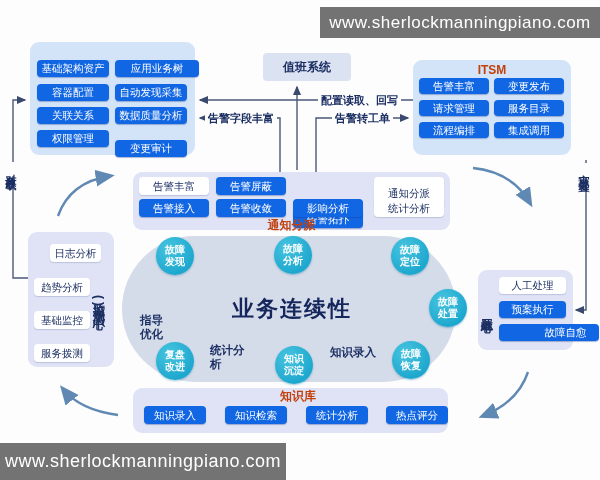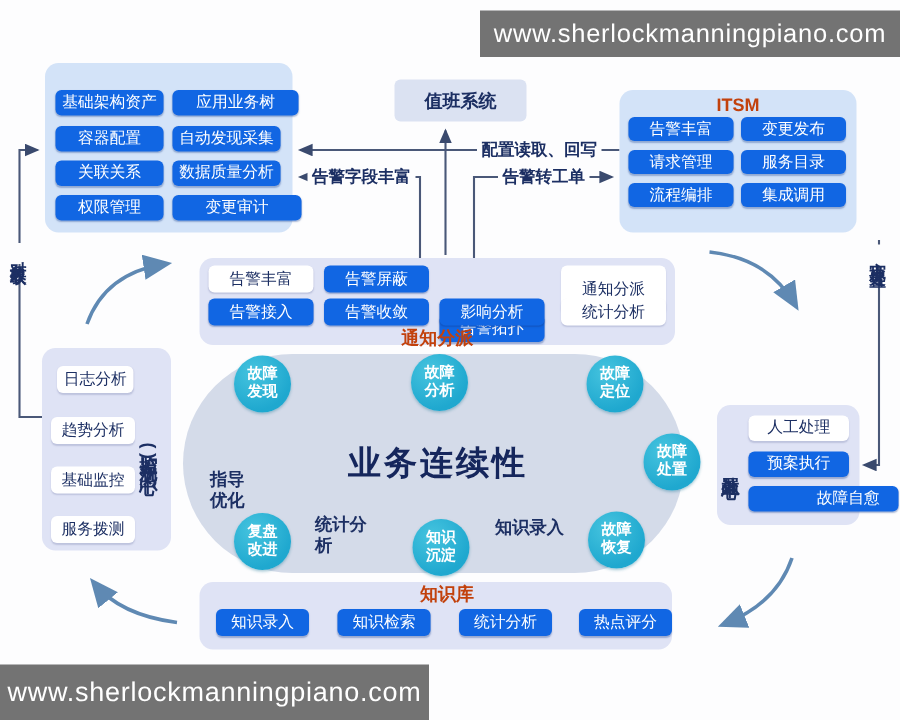--- a/index.html
+++ b/index.html
@@ -75,21 +75,21 @@
   <div class="abs wm" style="left:0;top:443px;width:286px;height:37px;font-size:18px;">www.sherlockmanningpiano.com</div>
 
   <div class="abs container bluetint" style="left:30px;top:42px;width:165px;height:113px;"></div>
   <div class="abs btn blue" style="left:37px;top:60px;width:72px;height:17px;">基础架构资产</div>
   <div class="abs btn blue" style="left:115px;top:60px;width:84px;height:17px;">应用业务树</div>
   <div class="abs btn blue" style="left:37px;top:84px;width:72px;height:17px;">容器配置</div>
   <div class="abs btn blue" style="left:115px;top:84px;width:72px;height:17px;">自动发现采集</div>
   <div class="abs btn blue" style="left:37px;top:107px;width:72px;height:17px;">关联关系</div>
   <div class="abs btn blue" style="left:115px;top:107px;width:72px;height:17px;">数据质量分析</div>
   <div class="abs btn blue" style="left:37px;top:130px;width:72px;height:17px;">权限管理</div>
-  <div class="abs btn blue" style="left:115px;top:130px;width:86px;height:17px;">变更审计</div>
+  <div class="abs btn blue" style="left:115px;top:140px;width:72px;height:17px;">变更审计</div>
 
   <div class="abs" style="left:263px;top:53px;width:88px;height:28px;background:#dbe2f2;border-radius:4px;
        display:flex;align-items:center;justify-content:center;font-size:12px;font-weight:bold;">值班系统</div>
 
   <div class="abs container bluetint" style="left:413px;top:60px;width:158px;height:95px;"></div>
   <div class="abs boxtitle" style="left:413px;top:63px;width:158px;">ITSM</div>
   <div class="abs btn blue" style="left:419px;top:78px;width:70px;height:16px;">告警丰富</div>
   <div class="abs btn blue" style="left:494px;top:78px;width:70px;height:16px;">变更发布</div>
   <div class="abs btn blue" style="left:419px;top:100px;width:70px;height:16px;">请求管理</div>
   <div class="abs btn blue" style="left:494px;top:100px;width:70px;height:16px;">服务目录</div>
@@ -134,21 +134,21 @@
       <span>复盘改进</span>
     </div>
   <div class="abs cycle-node" style="left:392px;top:341px;">
       <span>故障恢复</span>
     </div>
   <div class="abs inline-lbl" style="left:140px;top:313px;width:28px;">指导优化</div>
   <div class="abs inline-lbl" style="left:210px;top:343px;width:42px;">统计分析</div>
   <div class="abs inline-lbl" style="left:330px;top:345px;width:60px;">知识录入</div>
 
   <div class="abs container" style="left:28px;top:232px;width:86px;height:135px;"></div>
-  <div class="abs btn white" style="left:38px;top:244px;width:51px;height:18px;">日志分析</div>
+  <div class="abs btn white" style="left:50px;top:244px;width:51px;height:18px;">日志分析</div>
   <div class="abs btn white" style="left:34px;top:278px;width:56px;height:18px;">趋势分析</div>
   <div class="abs btn white" style="left:34px;top:311px;width:56px;height:18px;">基础监控</div>
   <div class="abs btn white" style="left:34px;top:344px;width:56px;height:18px;">服务拨测</div>
   <div class="abs vlabel" style="left:93px;top:240px;height:122px;font-size:12px;letter-spacing:1px;">监控(观测)中心</div>
 
   <div class="abs container" style="left:478px;top:270px;width:95px;height:80px;"></div>
   <div class="abs vlabel" style="left:481px;top:278px;height:64px;font-size:12px;letter-spacing:1px;">处置中心</div>
   <div class="abs btn white" style="left:499px;top:277px;width:67px;height:17px;">人工处理</div>
   <div class="abs btn blue" style="left:499px;top:301px;width:67px;height:17px;">预案执行</div>
   <div class="abs btn blue" style="left:499px;top:324px;width:67px;height:17px;padding-left:33px;">故障自愈</div>

